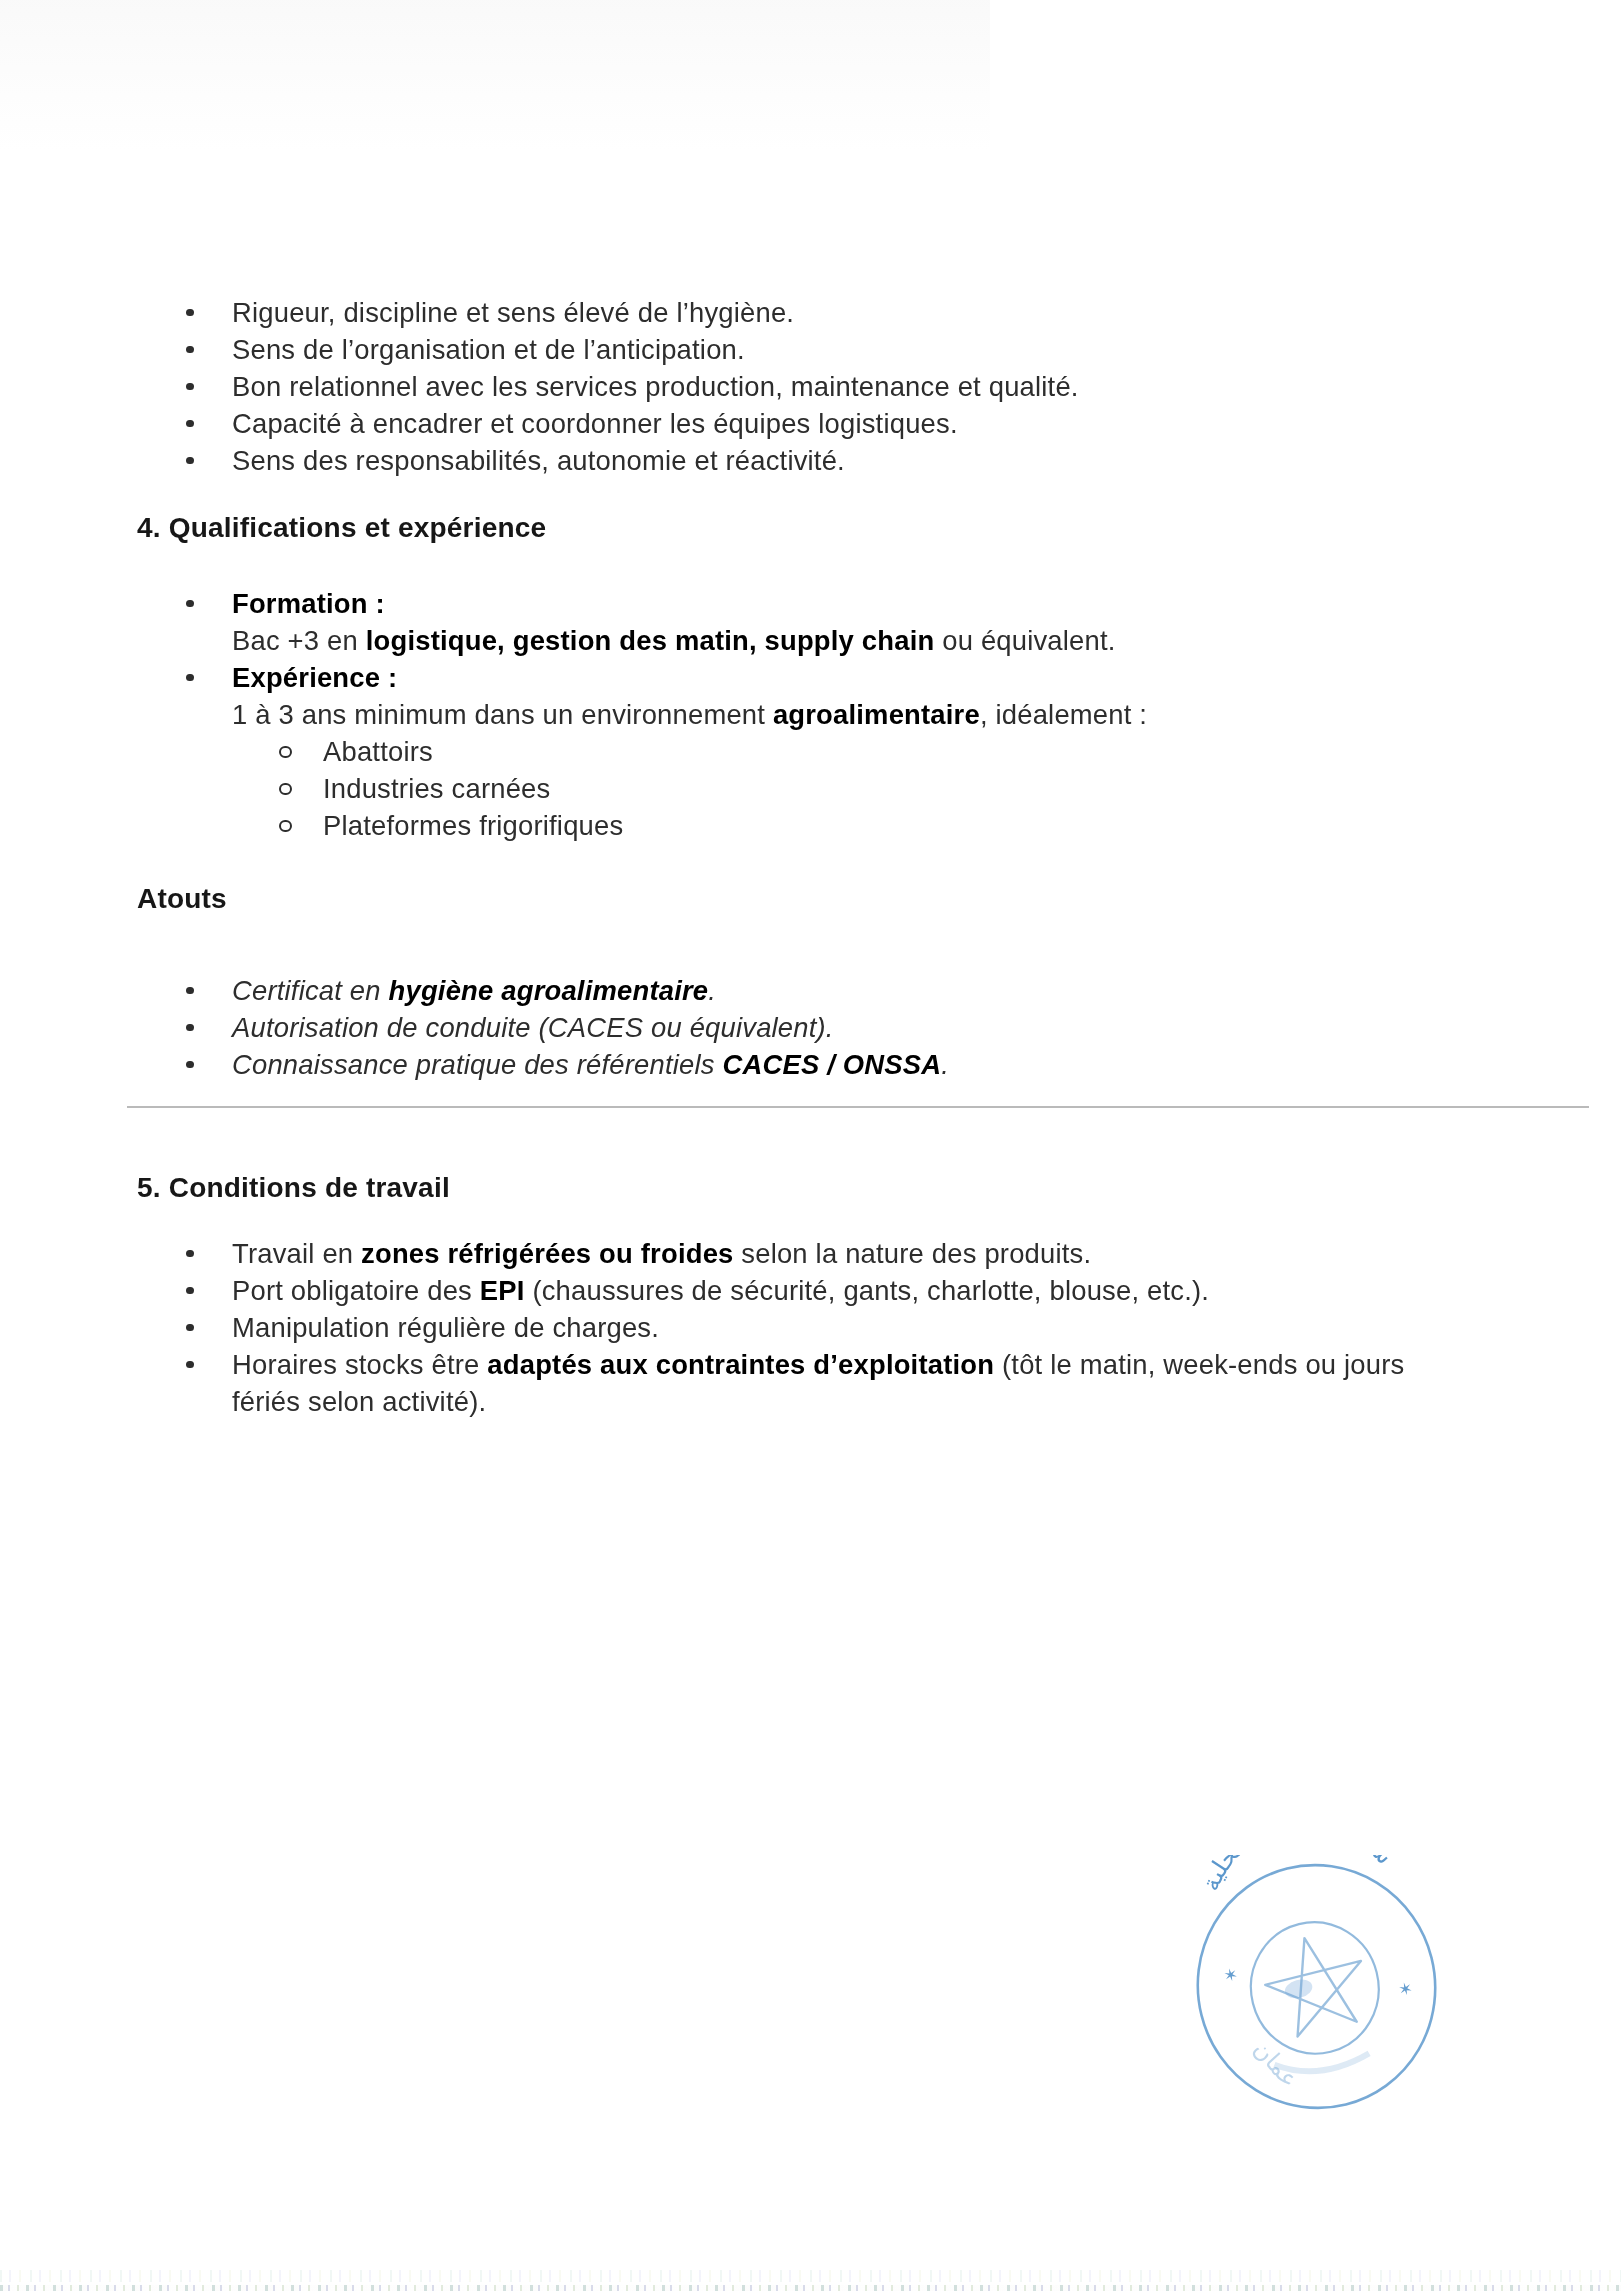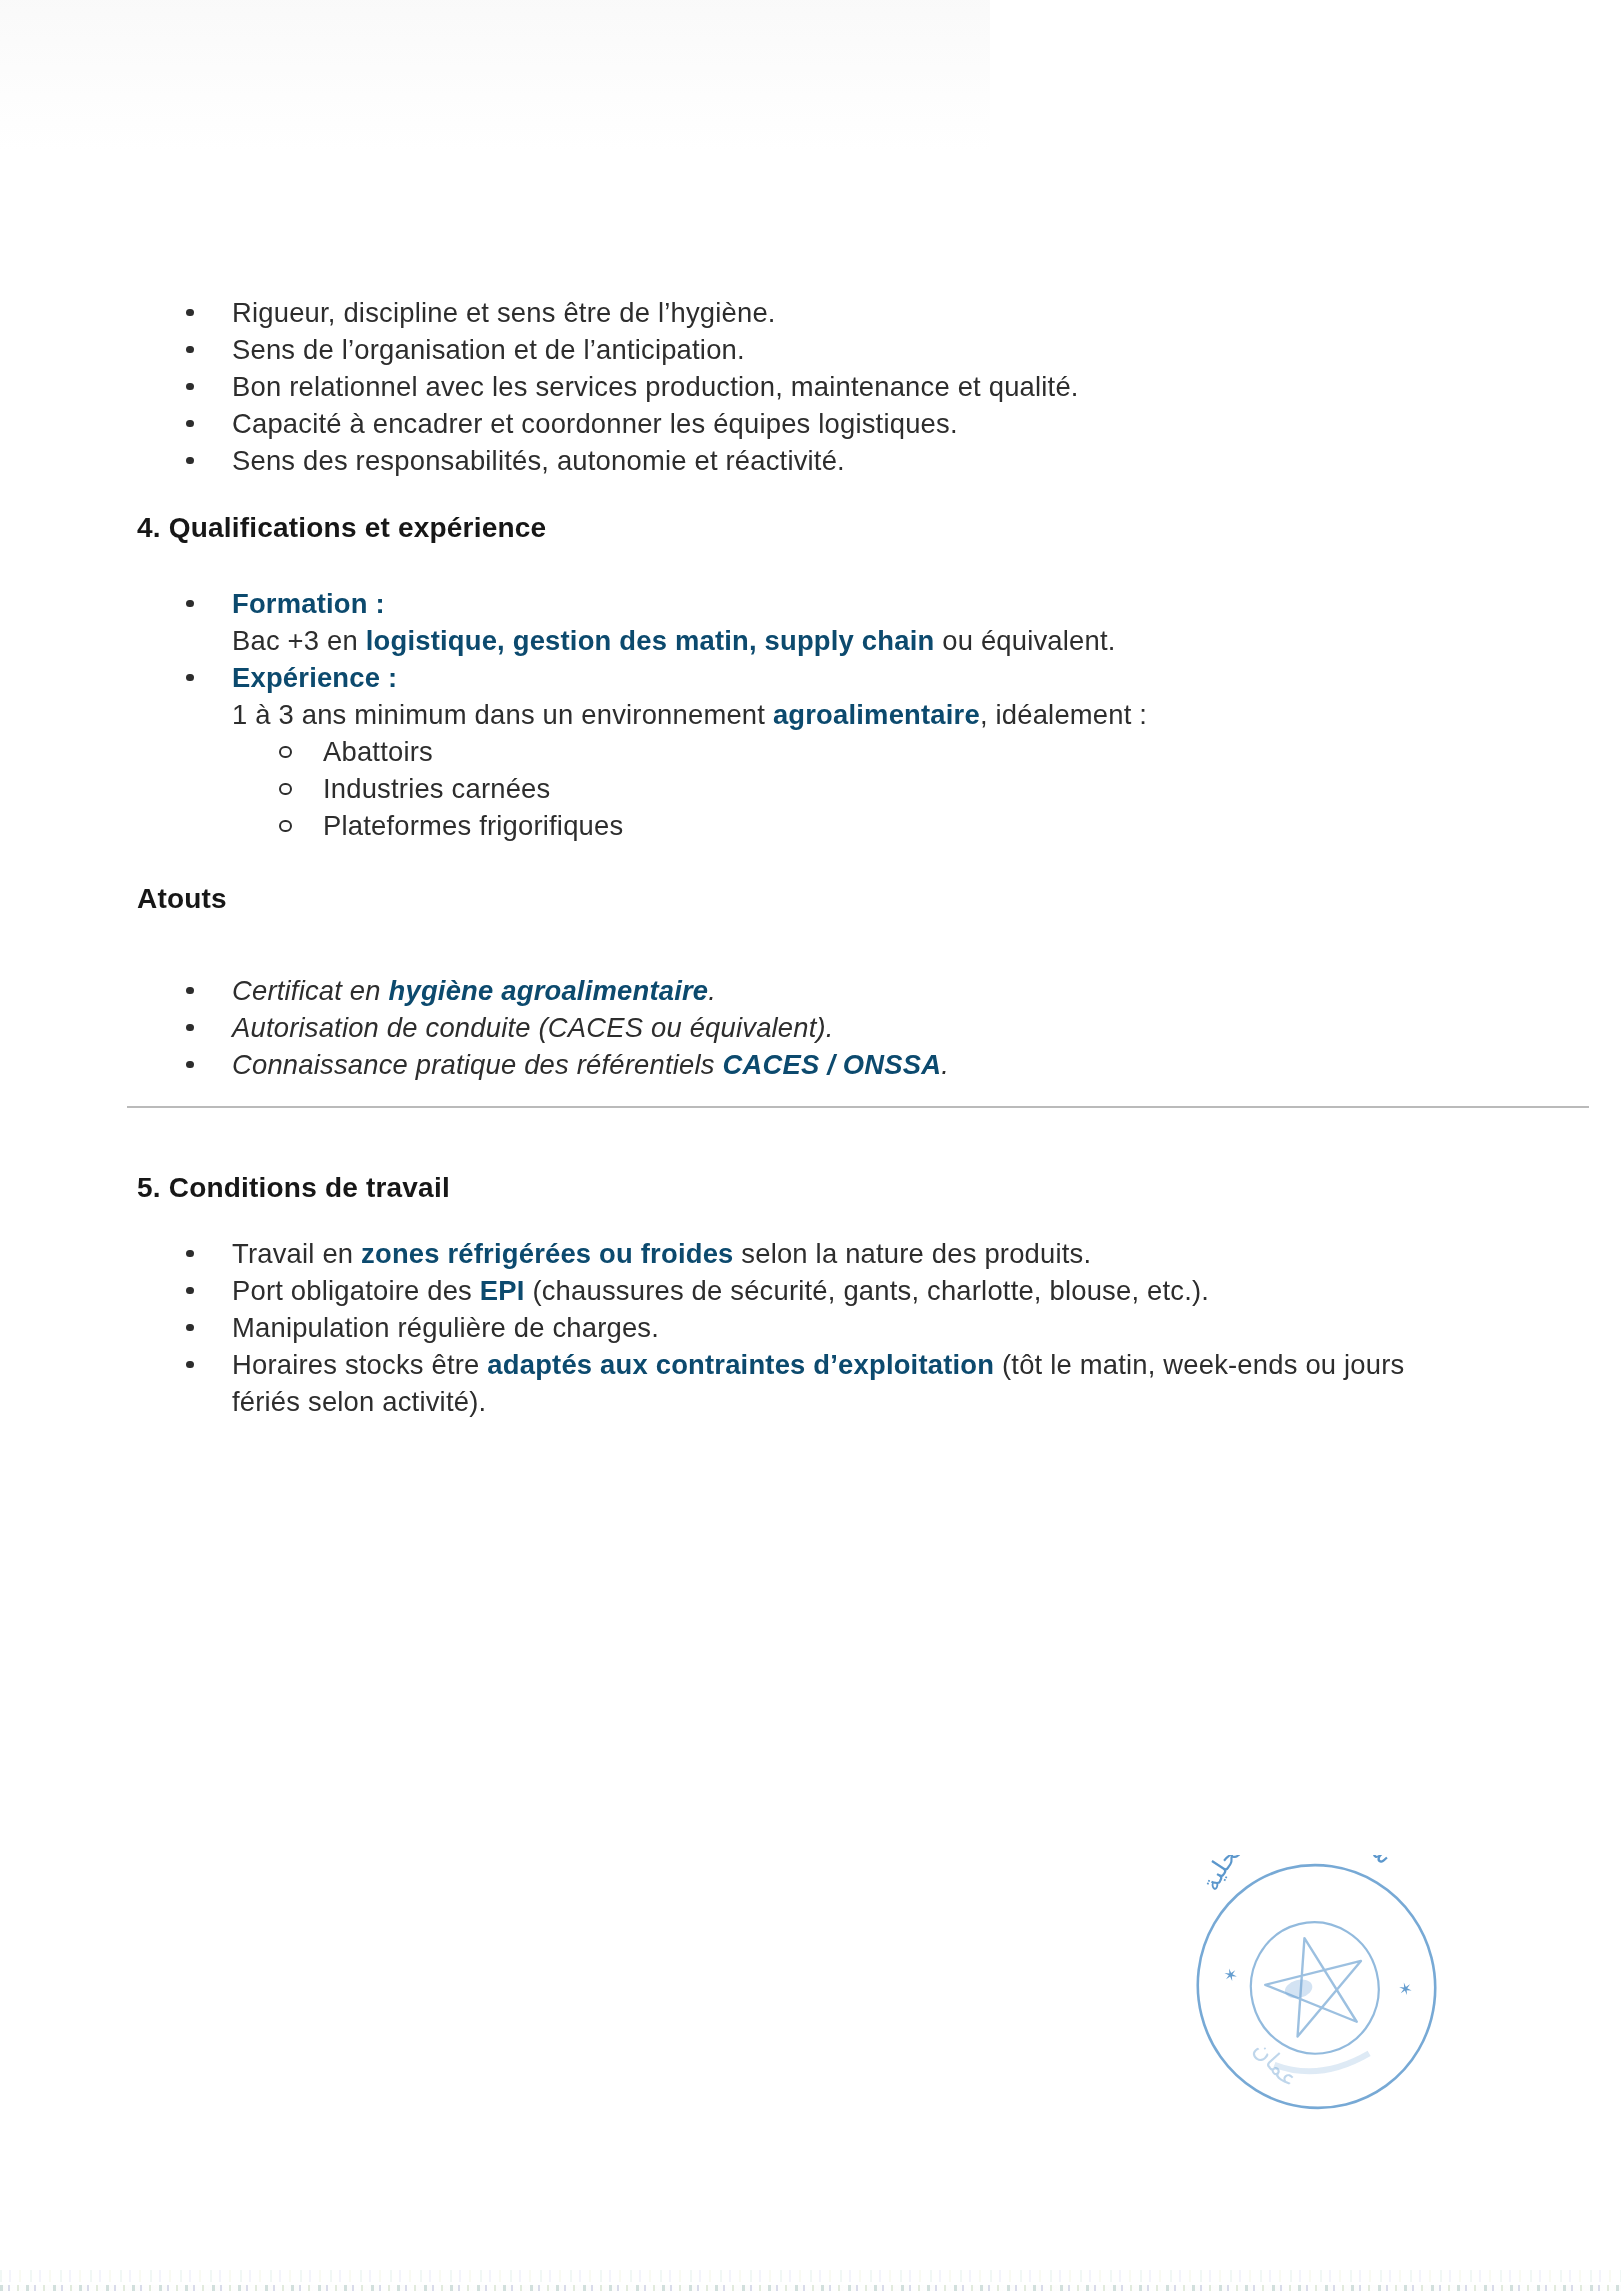--- a/index.html
+++ b/index.html
@@ -40,21 +40,21 @@
   li.li-circle{padding-left:323px;}
   .marker{position:absolute;display:block;}
   .marker.dot{
     left:186px;top:14.7px;width:7.8px;height:7.8px;border-radius:50%;
     background:#2d2d2d;
   }
   .marker.circle{
     left:279px;top:12.7px;width:8.8px;height:8.8px;border-radius:50%;
     border:2.2px solid #2d2d2d;background:transparent;
   }
-  b{font-weight:bold;color:#0c4a6e;}
+  b{font-weight:bold;color:#000000;}
   .rule{
     position:absolute;left:127px;top:1106px;width:1462px;height:2px;
     background:#aeaeae;opacity:.85;
   }
   .stamp{
     position:absolute;left:1187px;top:1855px;width:259px;height:263px;
   }
   .stamp text{font-family:"DejaVu Sans", sans-serif;}
   .noise-strip-1{
     position:absolute;left:0;bottom:9.8px;width:100%;height:11.8px;opacity:.35;
@@ -72,21 +72,21 @@
   }
 </style>
 </head>
 <body>
 
 <div class="page">
 
   <div class="scan-tint"></div>
 
   <ul class="doclist list-skills">
-      <li class="li-dot"><span class="marker dot"></span><span>Rigueur, discipline et sens être de l’hygiène.</span></li>
+      <li class="li-dot"><span class="marker dot"></span><span>Rigueur, discipline et sens élevé de l’hygiène.</span></li>
       <li class="li-dot"><span class="marker dot"></span><span>Sens de l’organisation et de l’anticipation.</span></li>
       <li class="li-dot"><span class="marker dot"></span><span>Bon relationnel avec les services production, maintenance et qualité.</span></li>
       <li class="li-dot"><span class="marker dot"></span><span>Capacité à encadrer et coordonner les équipes logistiques.</span></li>
       <li class="li-dot"><span class="marker dot"></span><span>Sens des responsabilités, autonomie et réactivité.</span></li>
     </ul>
 
   <h2 class="h-qualifications">4. Qualifications et expérience</h2>
 
   <ul class="doclist list-qualifications">
       <li class="li-dot"><span class="marker dot"></span><b>Formation :</b></li>

